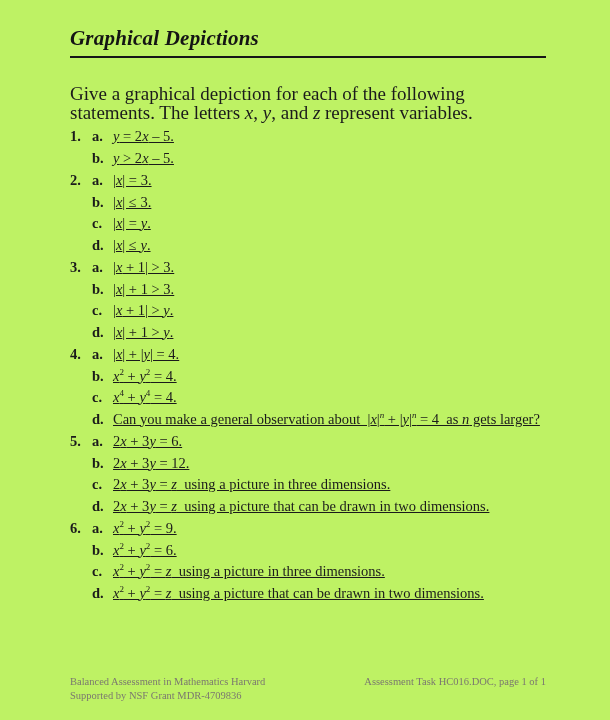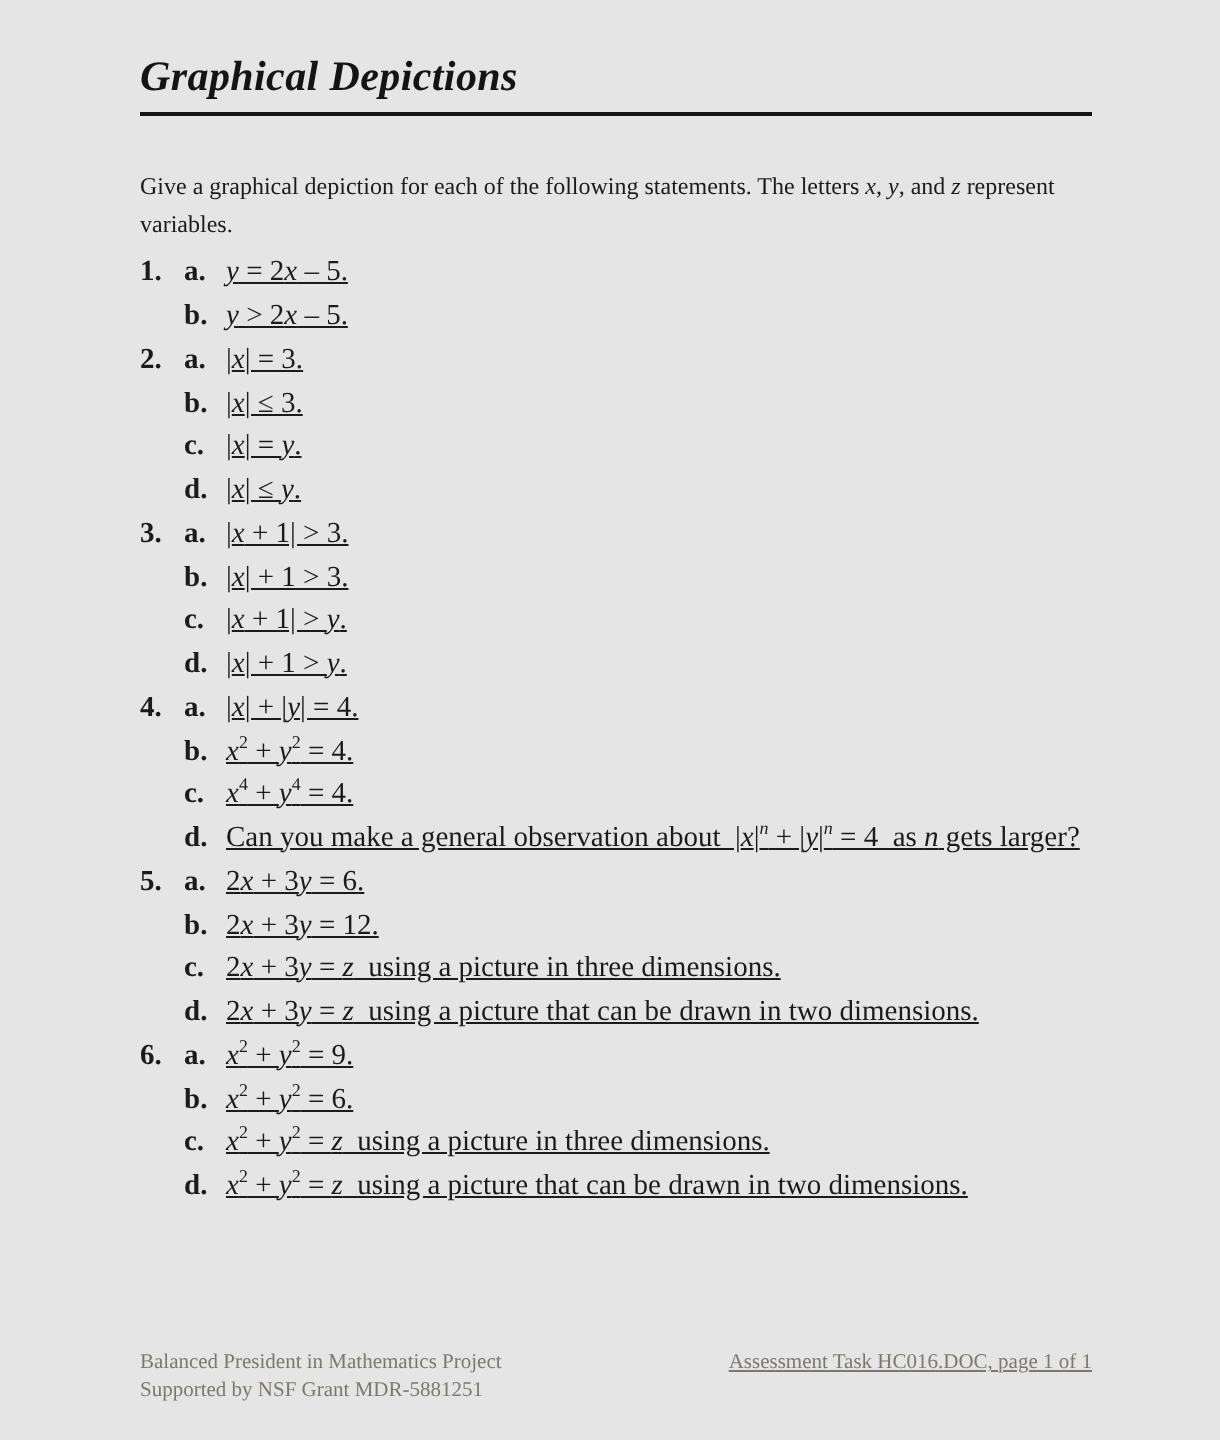--- a/index.html
+++ b/index.html
@@ -1,45 +1,45 @@
 <!DOCTYPE html>
 <html><head>
 <meta charset="utf-8">
 <style>
   html,body{margin:0;padding:0;background:#ffffff;}
   .page{
-    position:relative;width:610px;height:720px;background:#e5e5e5;
+    position:relative;width:610px;height:720px;background:#bef264;
     font-family:"Liberation Serif",serif;color:#1b1b1b;overflow:hidden;
   }
   .title{
     position:absolute;left:70px;top:26px;width:476px;margin:0;
     font-size:21px;font-style:italic;font-weight:bold;color:#141414;
     padding-bottom:5px;border-bottom:2px solid #161616;letter-spacing:.2px;
   }
   .intro{
     position:absolute;left:70px;top:84px;width:484px;margin:0;
-    font-size:12px;line-height:19px;
+    font-size:19px;line-height:19px;
   }
   .problems{position:absolute;left:70px;top:129px;width:505px;}
   .problem{margin-bottom:7px;}
   .part-row{
     display:flex;align-items:baseline;margin-bottom:6px;
     font-size:14.5px;line-height:15.5px;
   }
   .num{width:22px;font-weight:bold;flex:none;}
   .letter{width:21px;font-weight:bold;flex:none;}
   .formula{flex:1;text-decoration:underline;}
   .formula i,.intro i{font-style:italic;}
   sup{font-size:.62em;line-height:0;vertical-align:super;}
   .footer{
     position:absolute;left:70px;right:64px;bottom:18px;
     display:flex;justify-content:space-between;align-items:flex-start;
     font-size:10.5px;line-height:13.5px;color:#7b786f;
   }
-  .f-right{text-align:right;text-decoration:underline;}
+  .f-right{text-align:right;}
 </style>
 </head>
 <body>
 
 <div class="page">
 
   <h1 class="title">Graphical Depictions</h1>
 
   <p class="intro">Give a graphical depiction for each of the following statements. The letters <i>x</i>, <i>y</i>, and <i>z</i> represent variables.</p>
 
@@ -163,21 +163,21 @@
         <div class="part-row">
     <span class="num"></span>
     <span class="letter">d.</span>
     <span class="formula"><i>x</i><sup>2</sup> + <i>y</i><sup>2</sup> = <i>z</i> &nbsp;using a picture that can be drawn in two dimensions.</span>
   </div>
       </div>
     </div>
 
   <div class="footer">
     <div class="f-left">
-      <div>Balanced President in Mathematics Project</div>
-      <div>Supported by NSF Grant MDR-5881251</div>
+      <div>Balanced Assessment in Mathematics Harvard</div>
+      <div>Supported by NSF Grant MDR-4709836</div>
     </div>
     <div class="f-right">
       <div>Assessment Task HC016.DOC, page 1 of 1</div>
     </div>
   </div>
 
 </div>
 
 </body></html>

